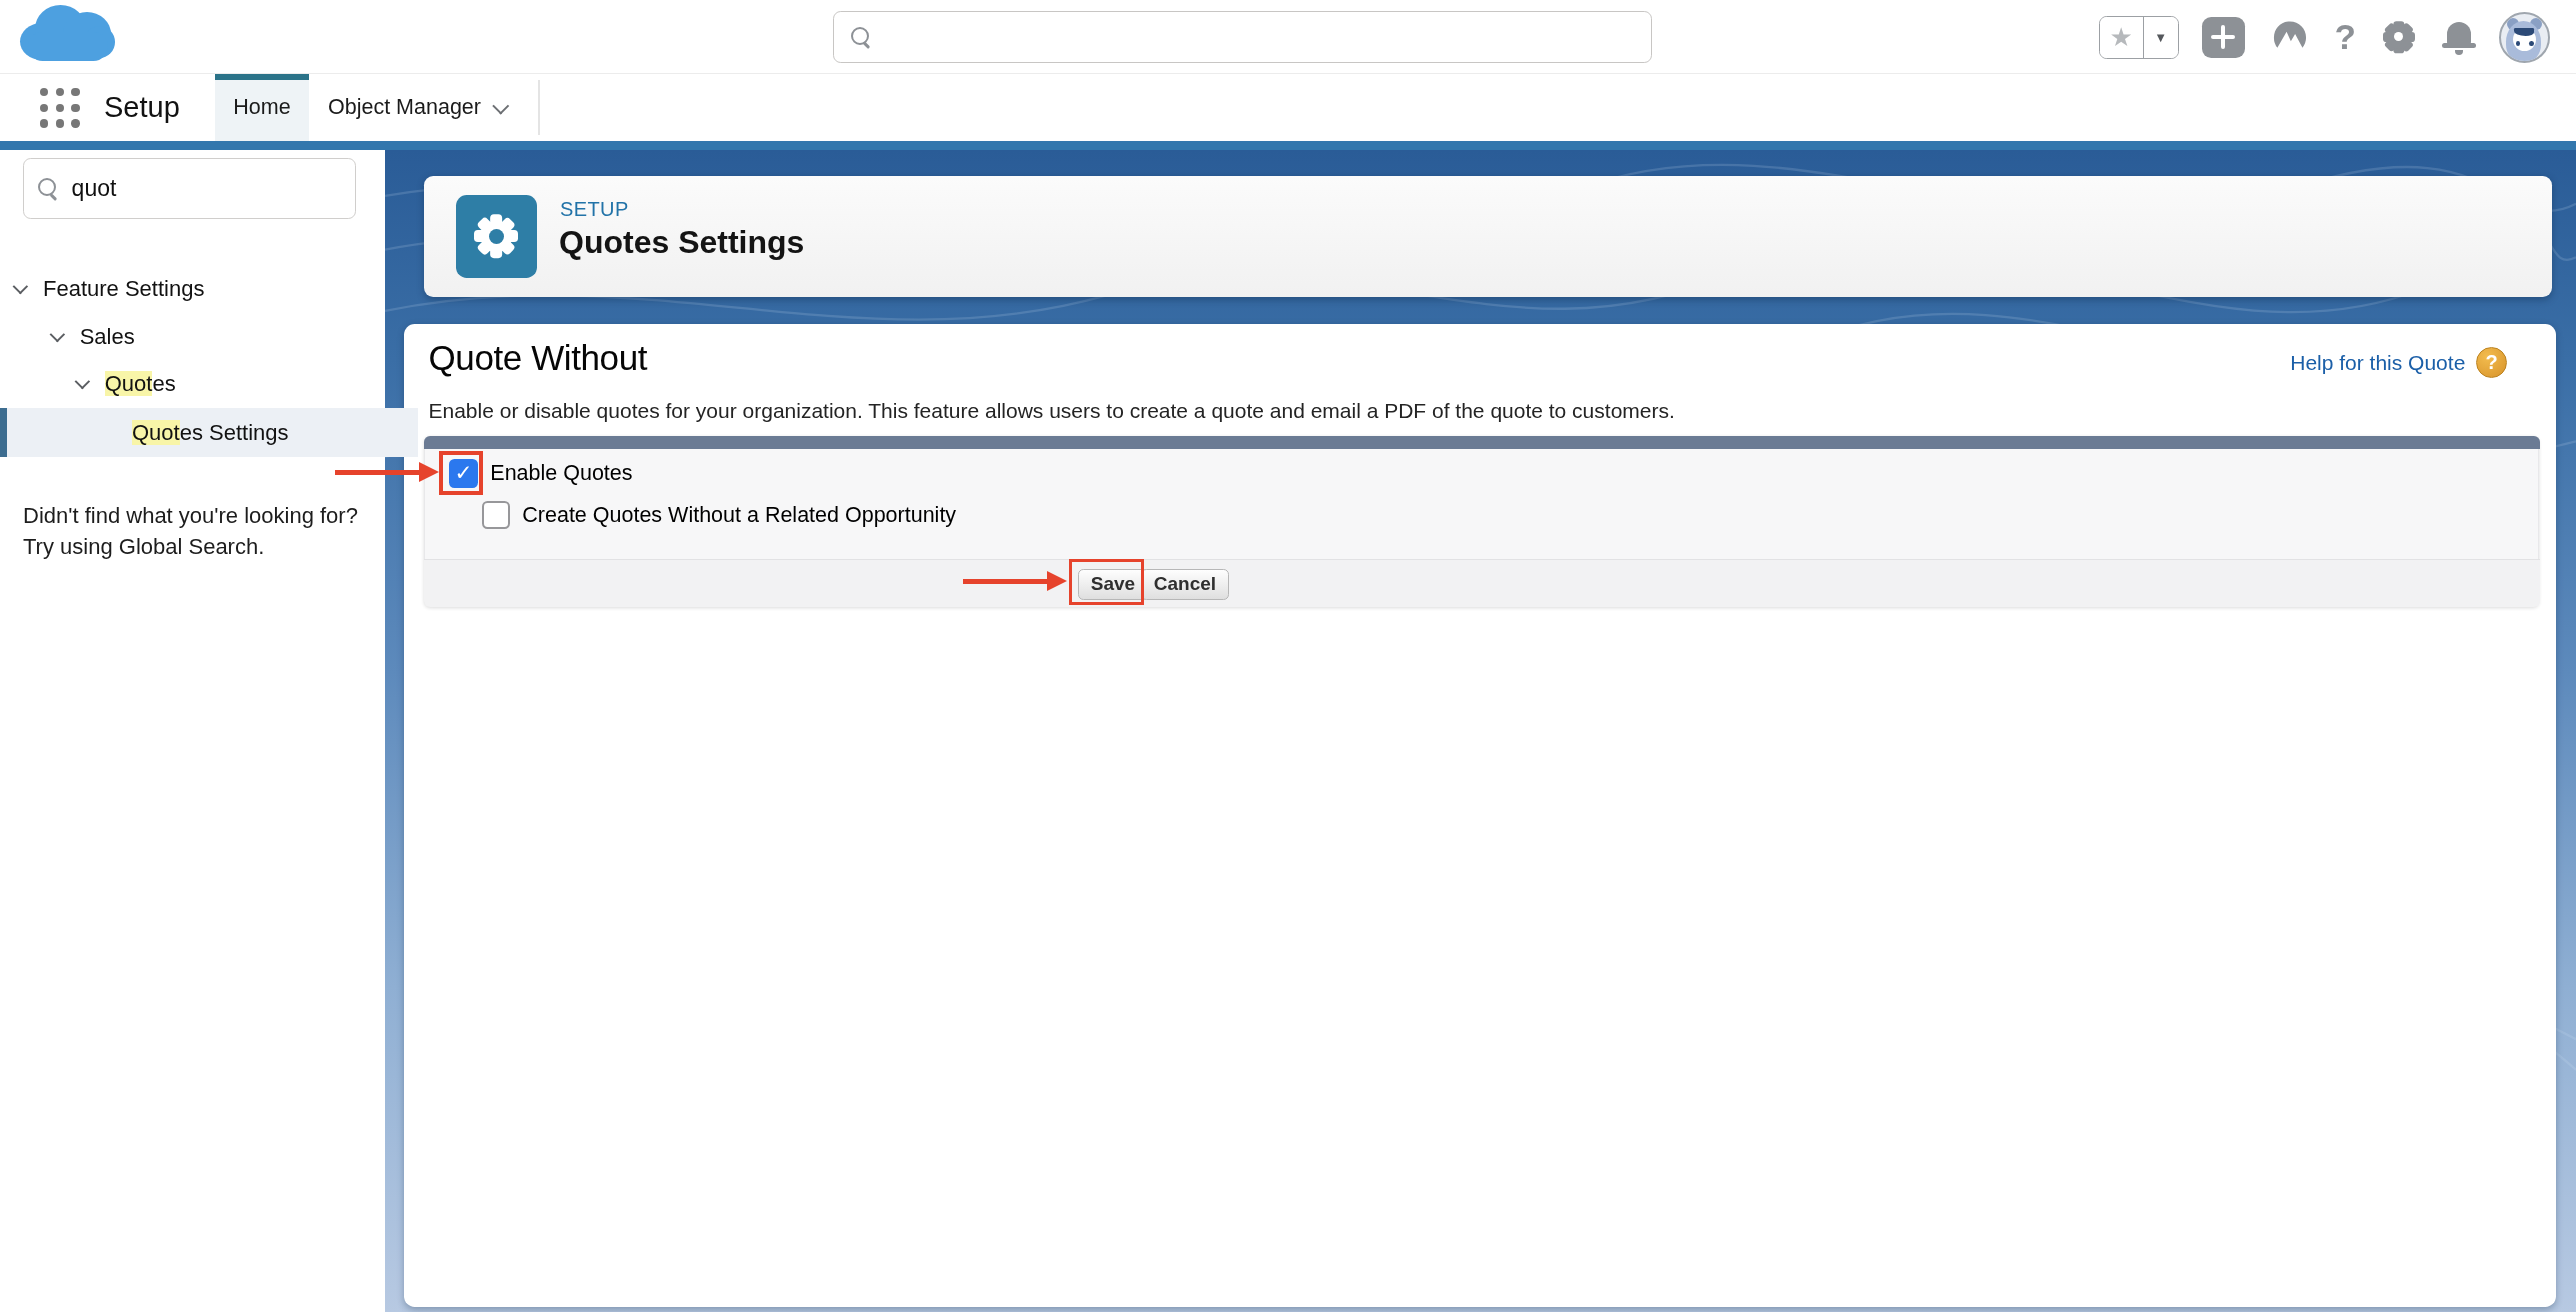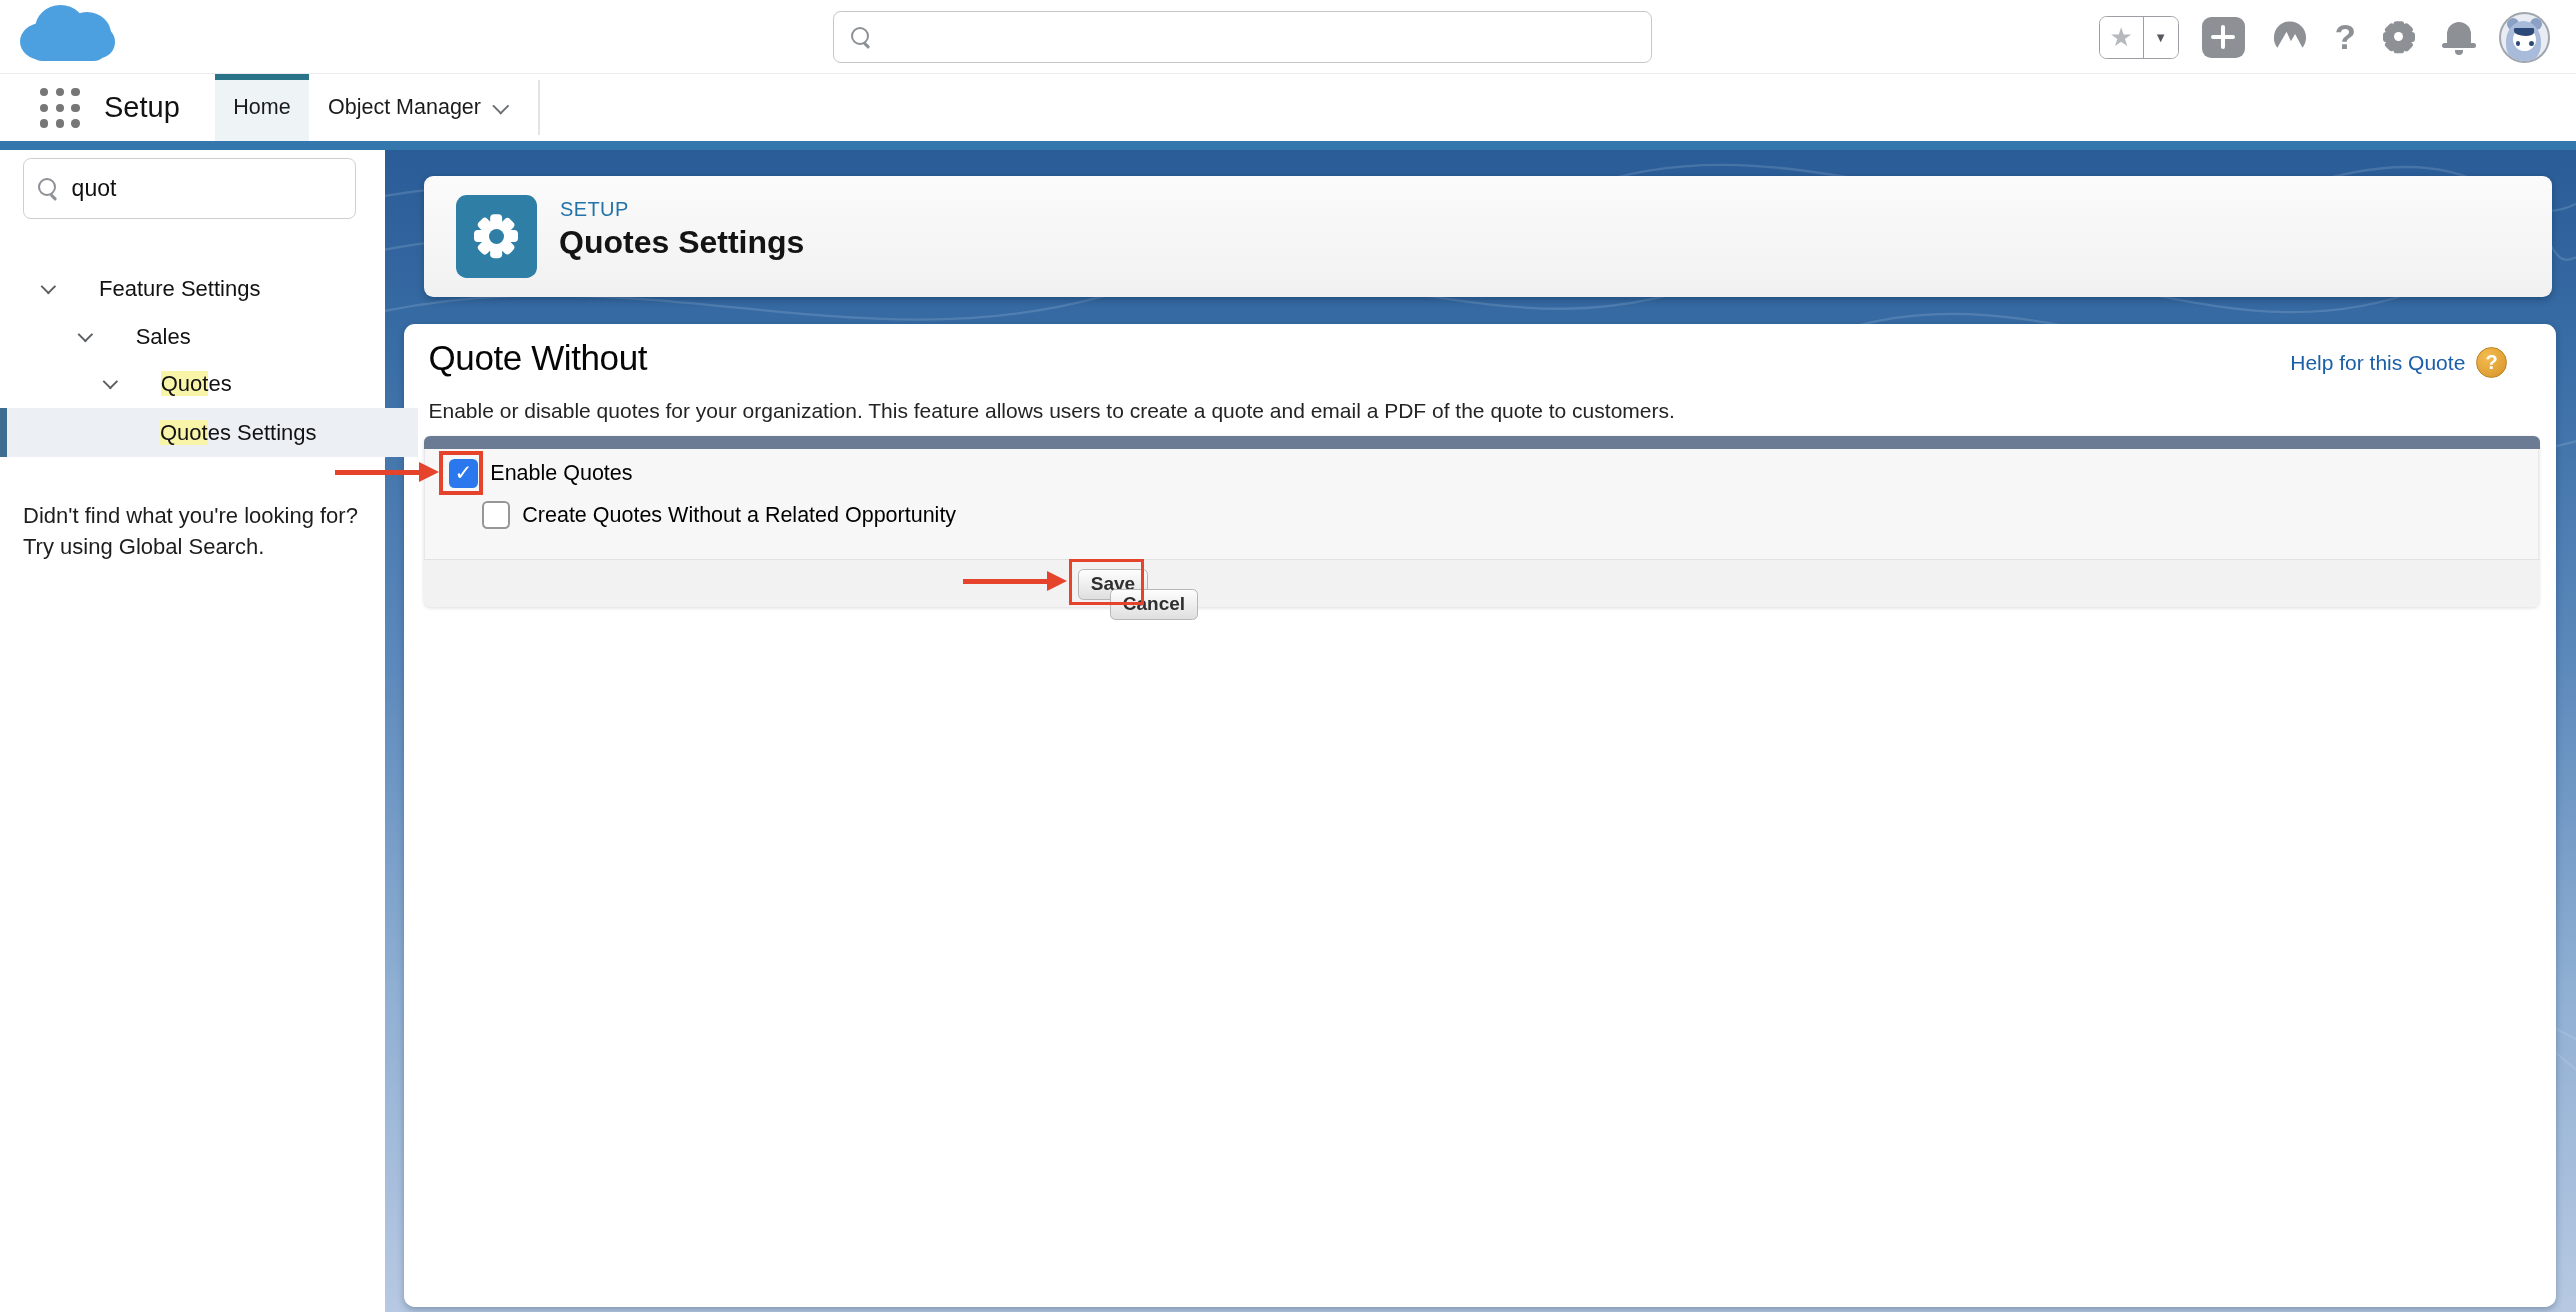--- a/index.html
+++ b/index.html
@@ -62,21 +62,21 @@
   .tabObj { left:308px; width:186px; justify-content:flex-start; padding-left:20px; }
   .chev { width:11.5px; height:11.5px; border-right:2.3px solid #6c6f73; border-bottom:2.3px solid #6c6f73; transform:rotate(45deg); display:inline-block; }
   .tabObj .chev { position:absolute; left:187px; top:26px; }
   .navDivider { position:absolute; left:538px; top:6.1px; width:1.5px; height:55px; background:#e4e4e4; }
   .navBlueBar { position:absolute; left:0; top:141px; width:2576px; height:9.2px; background:#3377ad; z-index:29; }
 
   
   .sidebar { position:absolute; left:0; top:150px; width:385px; height:1162px; background:#fff; z-index:10; }
   .sSearch { position:absolute; left:23px; top:7.7px; width:333px; height:61px; border:1.5px solid #d0cecc; border-radius:7.7px; display:flex; align-items:center; padding:0 12.3px; }
   .sSearch input { border:none; outline:none; flex:1; margin-left:12.3px; font-size:23px; color:#101010; font-family:inherit; background:transparent; }
-  .treeRow { position:absolute; left:0; width:418px; height:48px; display:flex; align-items:center; font-size:22px; color:#121212; cursor:default;gap:28px; }
+  .treeRow { position:absolute; left:0; width:418px; height:48px; display:flex; align-items:center; font-size:22px; color:#121212; cursor:default; }
   .treeRow .chev { width:10.7px; height:10.7px; border-color:#5b5e62; margin-right:17px; margin-top:-4.6px; }
   .rowSel { background:#ecf0f5; height:49px; }
   .rowSel::before { content:""; position:absolute; left:0; top:0; width:7px; height:100%; background:#3d6d90; }
   .hl { background:#f8f5a8; }
   .notFound { position:absolute; left:23px; top:350px; font-size:22px; color:#1d1d1d; line-height:31px; }
 
   
   .mainBg { position:absolute; left:385px; top:150px; width:2191px; height:1162px; background:linear-gradient(180deg,#2a5c97 0%,#3a6ea6 18%,#5d8abc 45%,#8fafd3 72%,#b7c9e2 100%); z-index:1; }
   .mainBg svg { position:absolute; left:0; top:0; width:100%; height:100%; }
 
@@ -102,21 +102,21 @@
   .panel { position:absolute; left:20px; top:112px; width:2115px; height:170px; background:#f7f7f8; border:1.5px solid #e8e8ea; border-radius:6.1px; box-shadow:0 1.5px 3.8px rgba(0,0,0,.14); }
   .panelTop { position:absolute; left:-1.5px; top:-1.5px; width:calc(100% + 3.1px); height:13px; background:#6b7b94; border-radius:6.1px 6.1px 0 0; }
   .cbRow { position:absolute; display:flex; align-items:center; gap:12.3px; font-size:21.5px; color:#000; }
   .cbRow1 { left:24px; top:21.5px; }
   .cbRow2 { left:57px; top:64px;text-align:center; }
   .cbOn { width:29px; height:29px; background:#2b78ee; border-radius:5.4px; display:flex; align-items:center; justify-content:center; color:#fff; font-size:21.5px; font-weight:700; }
   .cbOff { width:28px; height:28px; background:#fff; border:2.3px solid #97979a; border-radius:5.4px; }
   .panelFoot { position:absolute; left:-1.5px; bottom:-1.5px; width:calc(100% + 3.1px); height:48px; background:#f2f2f3; border-top:1.5px solid #e2e2e4; border-radius:0 0 6.1px 6.1px; }
   .btn { position:absolute; top:9.2px; height:31px; padding:0 12.3px; font-size:19px; font-weight:700; color:#2f2f2f; font-family:inherit; background:linear-gradient(180deg,#fefefe,#dfdfdf); border:1.5px solid #b7b7b7; border-radius:5.4px; cursor:pointer; }
   .btnSave { left:654px; }
-  .btnCancel { left:686px;margin-top:20px; }
+  .btnCancel { left:717px; }
 
   
   .anno { position:absolute; z-index:50; }
   .redBox { border:4.6px solid #e6432c; background:transparent; }
   .rb1 { left:439px; top:451px; width:44px; height:44px; }
   .rb2 { left:1069px; top:559px; width:75px; height:46px; border-width:3.8px; }
   .arrow { height:5.4px; background:#e6432c; }
   .arrow::after { content:""; position:absolute; right:-20px; top:-7.7px; border-left:20px solid #e6432c; border-top:10px solid transparent; border-bottom:10px solid transparent; }
   .ar1 { left:335px; top:470px; width:84px; }
   .ar2 { left:963px; top:579px; width:84px; }

